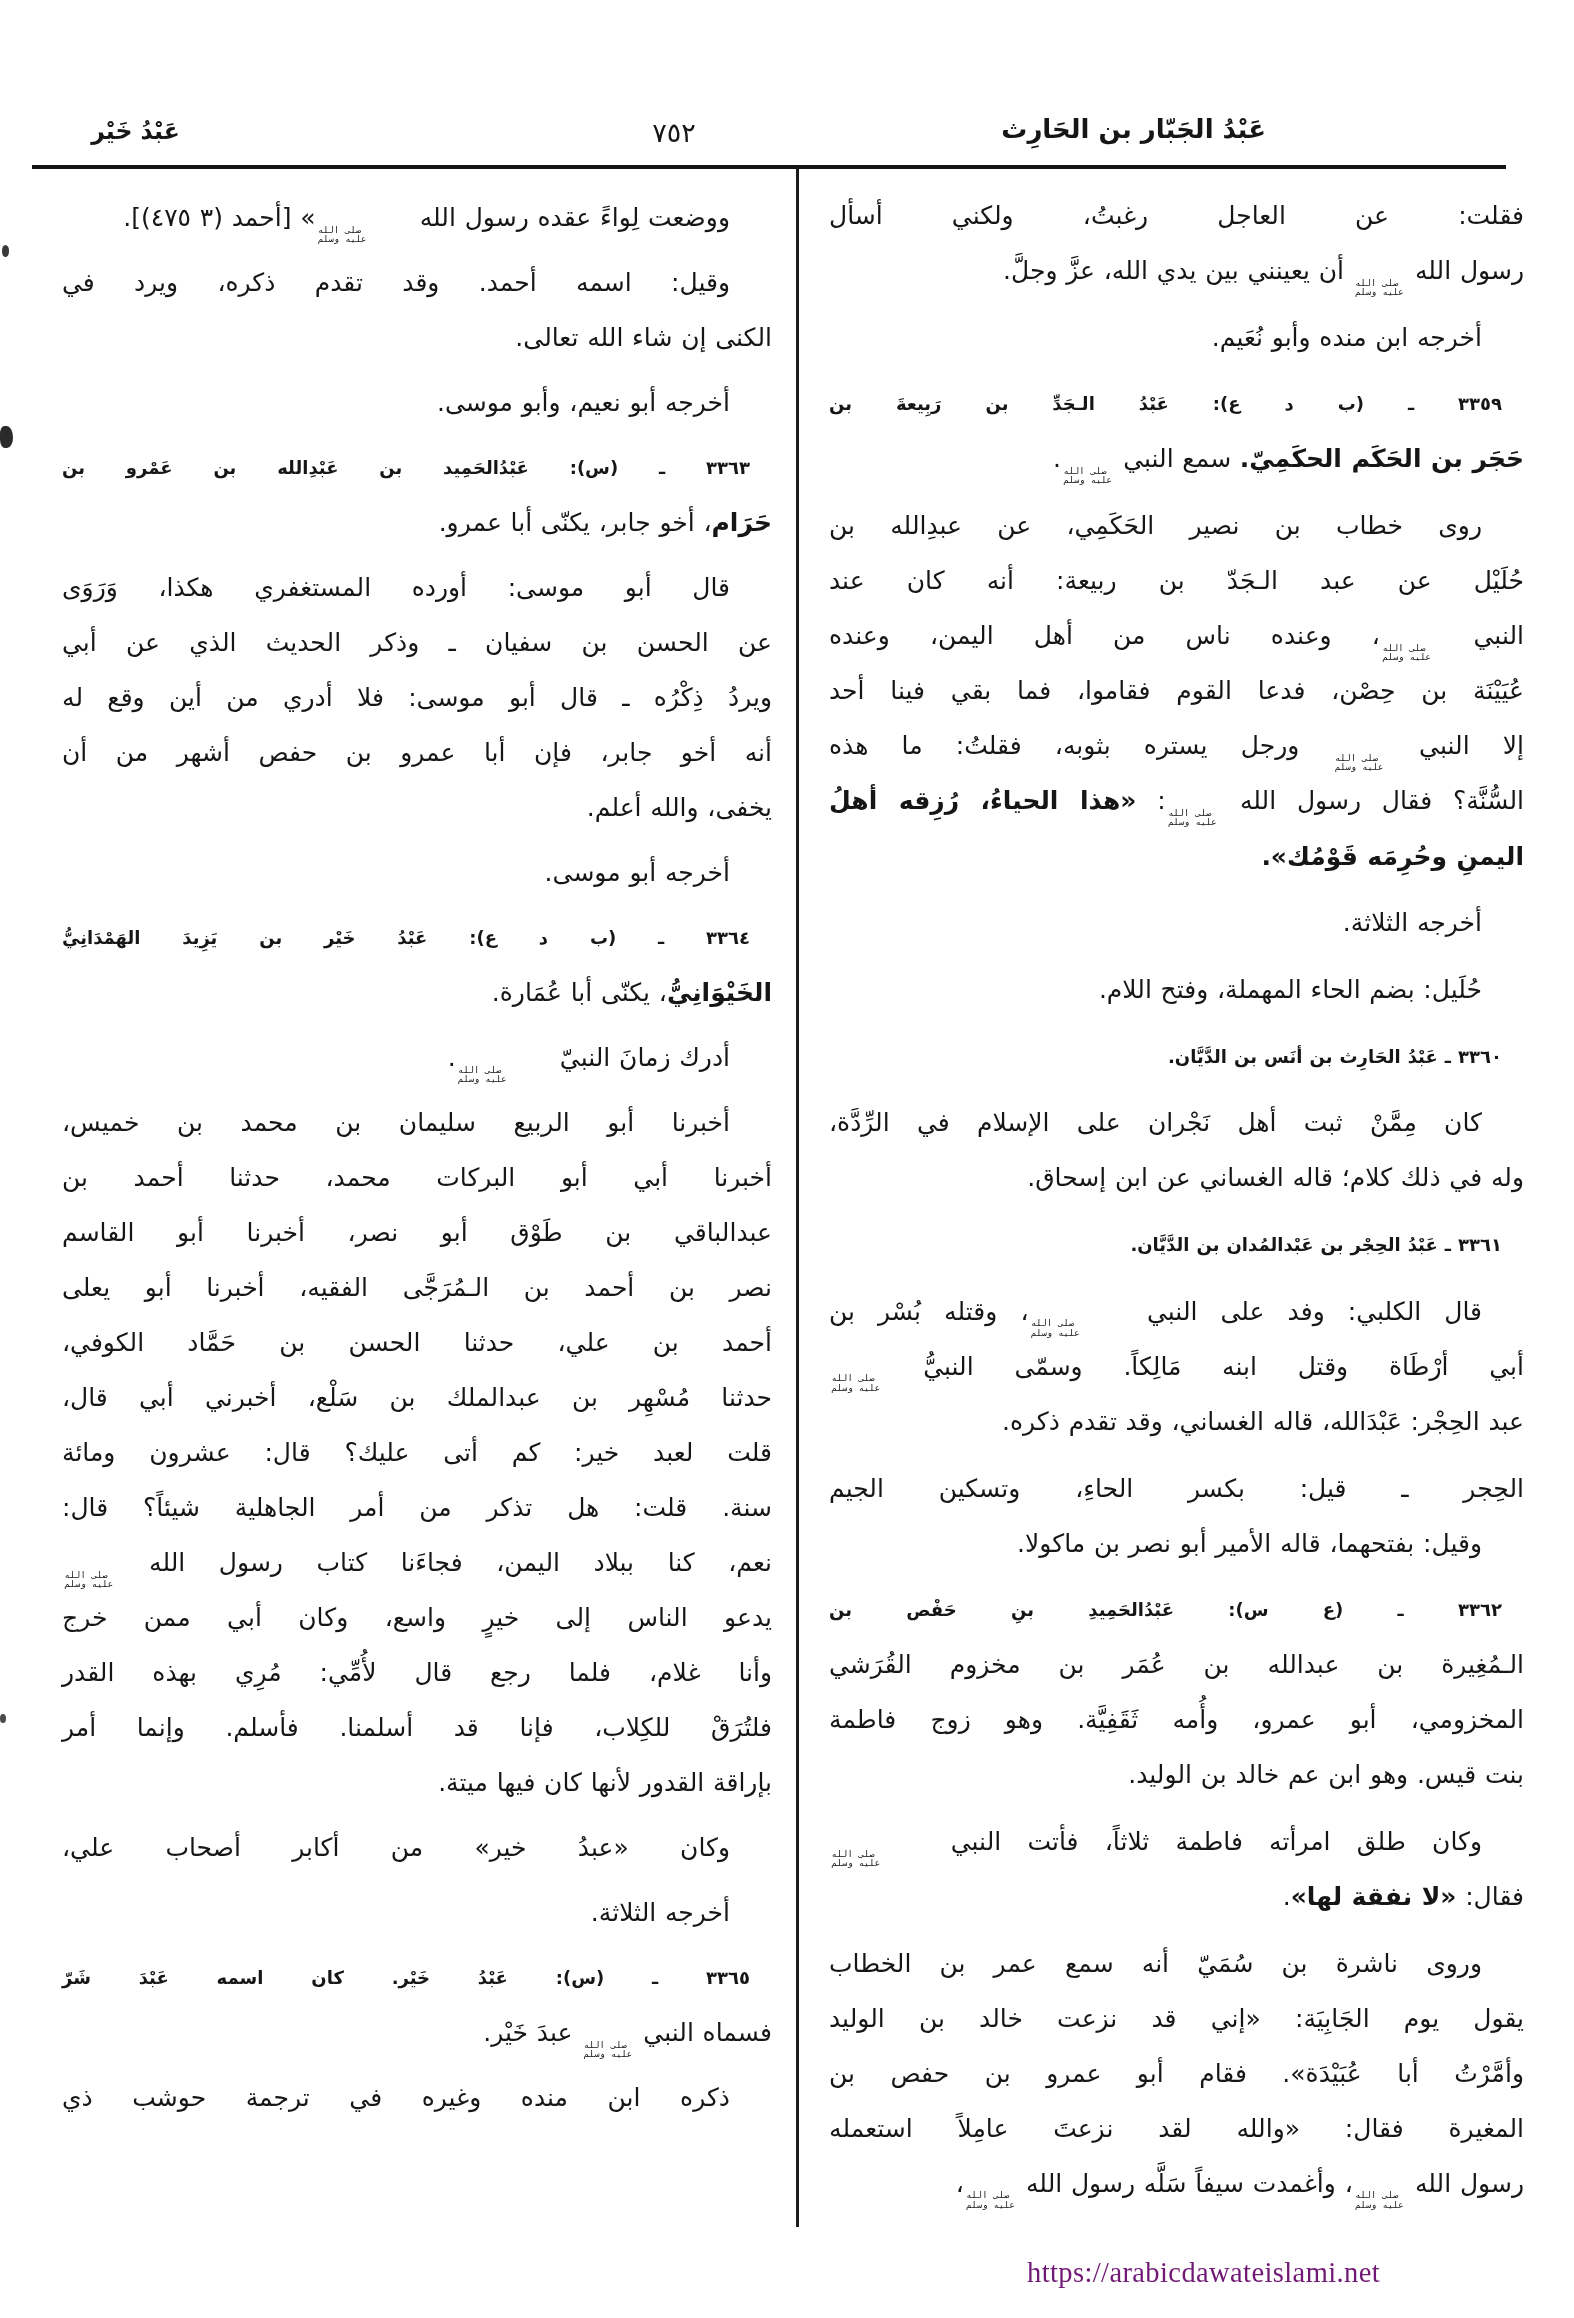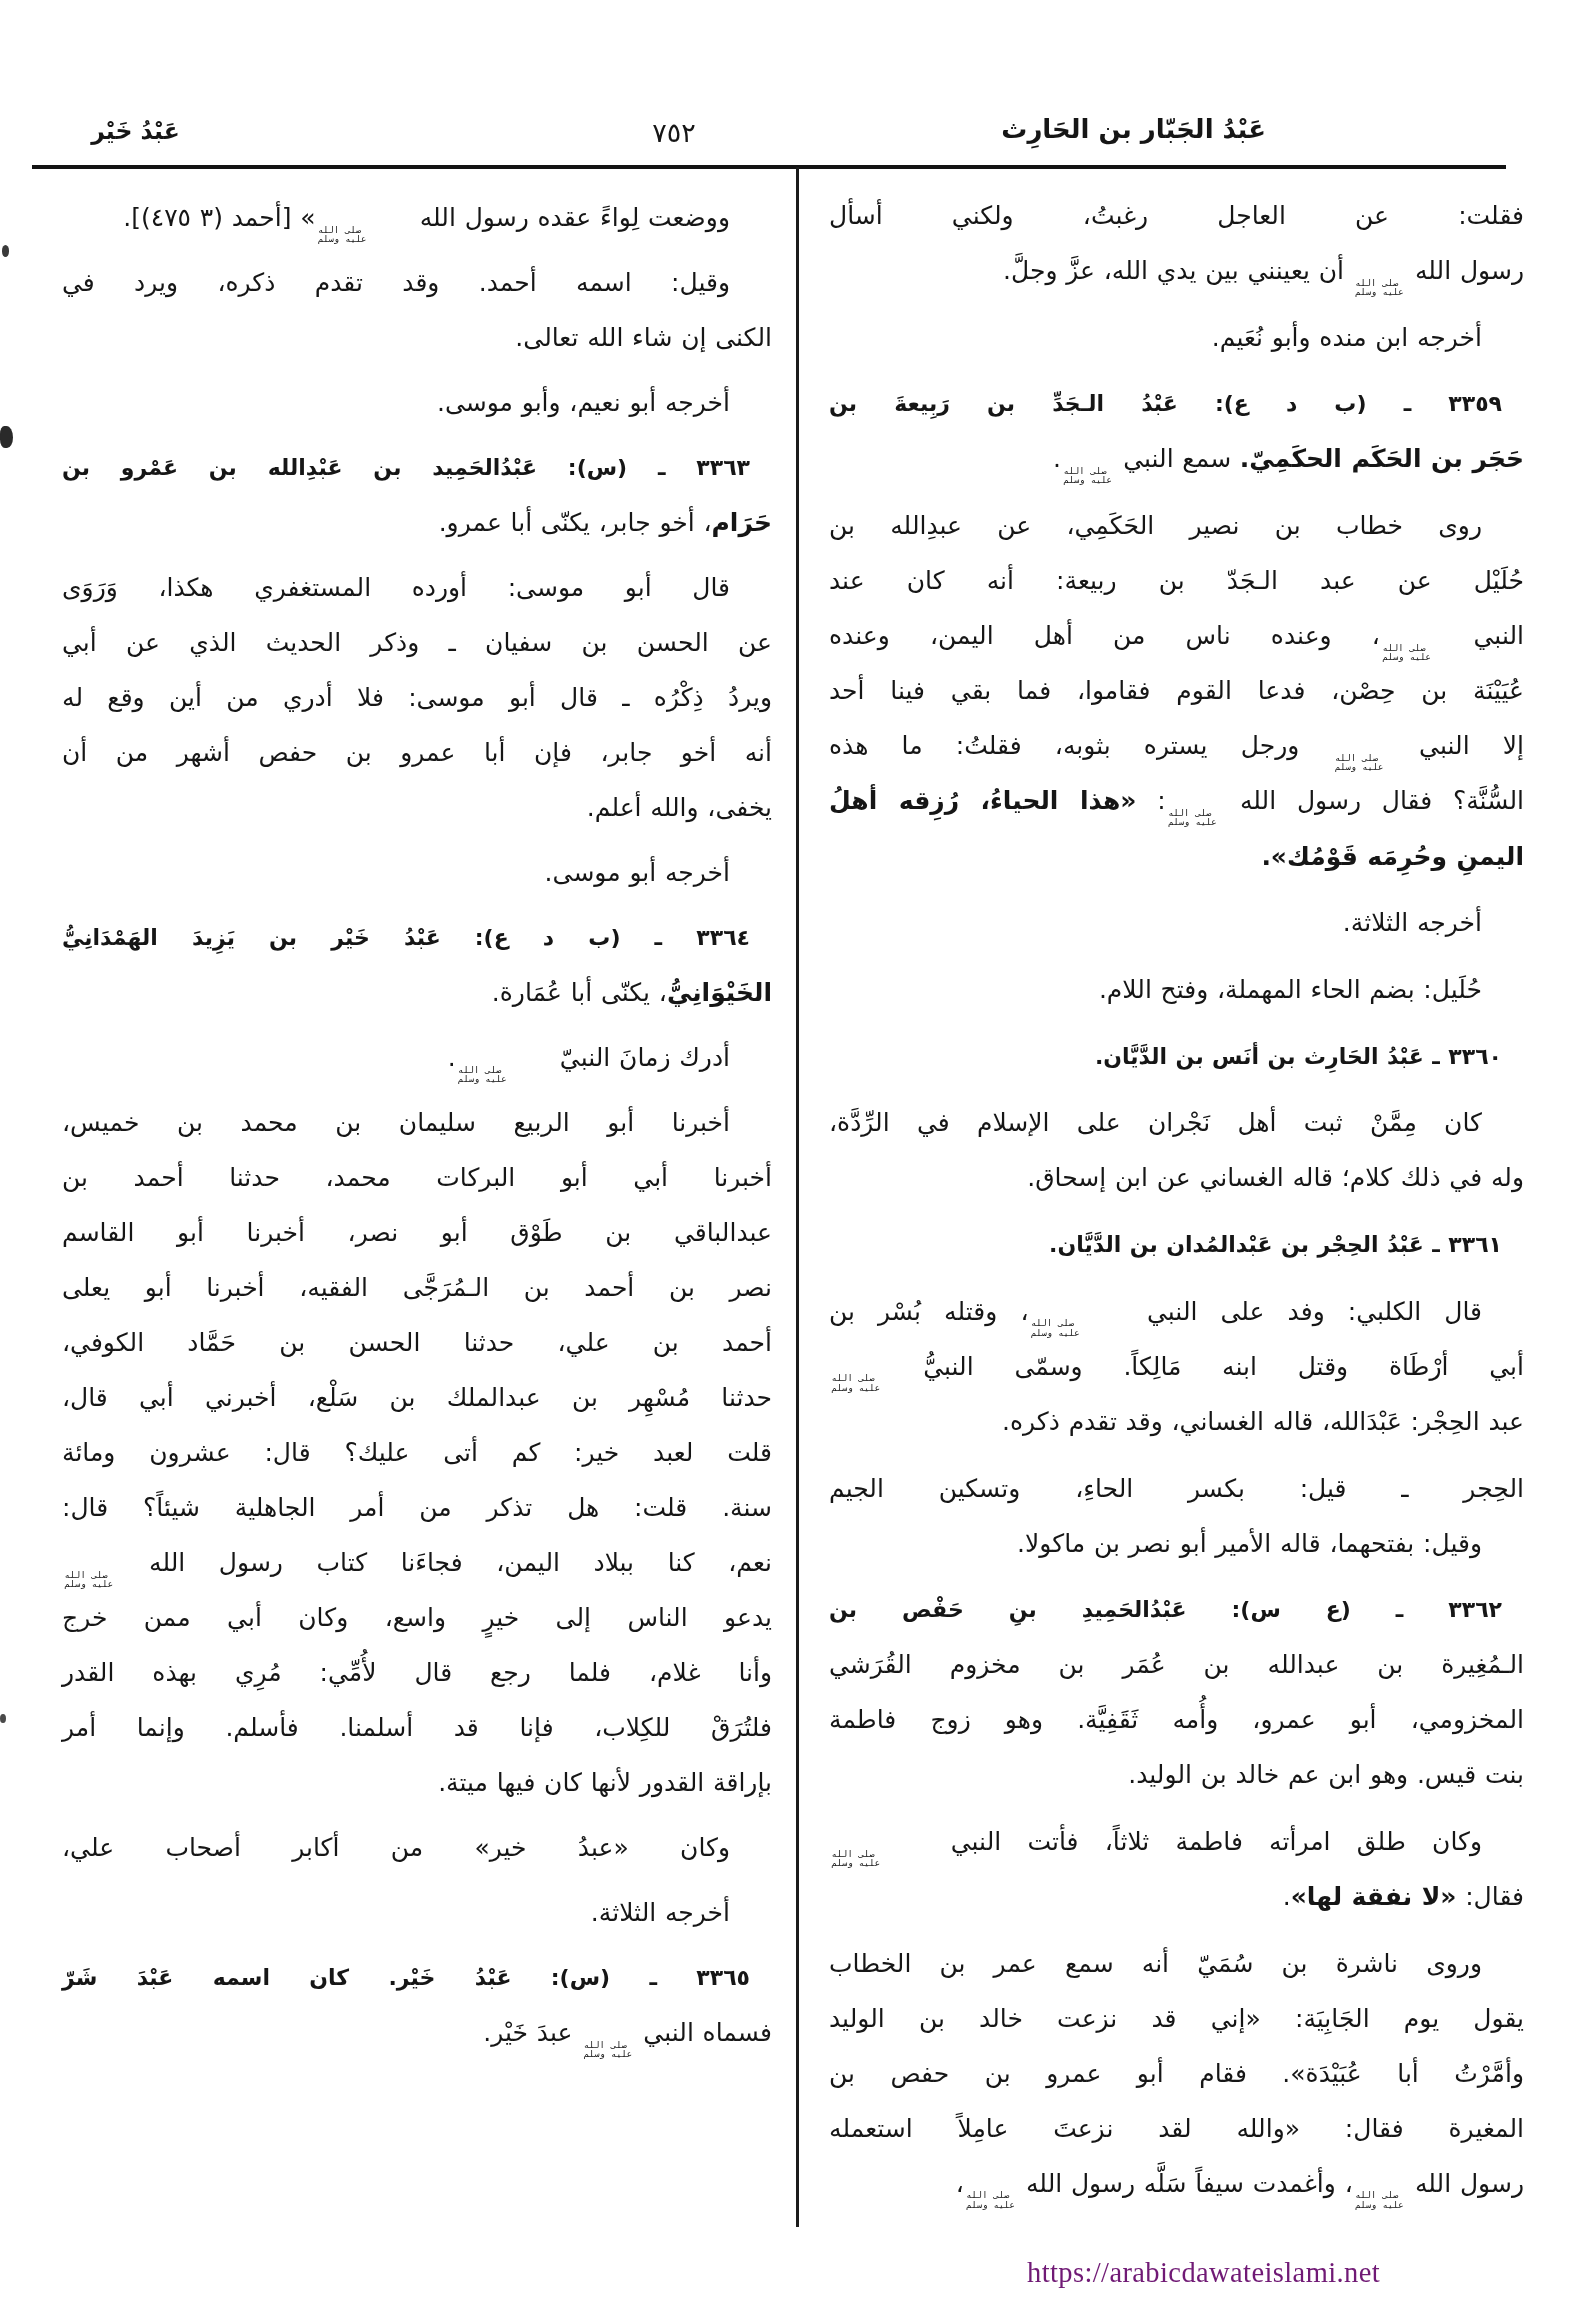--- a/index.html
+++ b/index.html
@@ -24,21 +24,21 @@
   .col-left{top:190px;left:62px;width:710px;}
   .line{
     font-size:25px;
     line-height:55px;
     text-align:right;
     word-spacing:0.8px;
   }
   .col-left .line{line-height:55px;}
   .line.j{text-align:justify;text-align-last:justify;}
   .line.i1{text-indent:42px;}
-  .line.i2{text-indent:22px;font-size:22px;}
+  .line.i2{text-indent:22px;font-size:18px;}
   .line.g{margin-top:11.7px;}
   .col-left .line.g{margin-top:10px;}
   .line b{font-weight:bold;}
   
   .saw{
     display:inline-flex;flex-direction:column;align-items:flex-end;
     font-size:8.8px;line-height:9.2px;font-weight:normal;
     vertical-align:-6.7px;margin:0 2.5px;min-width:35px;font-family:Liberation Mono, monospace;
   }
   
@@ -168,20 +168,21 @@
       <div class="line j">وأنا غلام، فلما رجع قال لأُمِّي: مُرِي بهذه القدر</div>
       <div class="line j">فلتُرَقْ للكِلاب، فإنا قد أسلمنا. فأسلم. وإنما أمر</div>
       <div class="line">بإراقة القدور لأنها كان فيها ميتة.</div>
       <div class="line j g i1">وكان «عبدُ خير» من أكابر أصحاب علي،</div>
       <div class="line g i1">أخرجه الثلاثة.</div>
       <div class="line j g i2"><b>٣٣٦٥ ـ (س): عَبْدُ خَيْر. كان اسمه عَبْدَ شَرّ</b></div>
       <div class="line">فسماه النبي <span class="saw">
           <span>صلى الله</span>
           <span>عليه وسلم</span>
         </span> عبدَ خَيْر.</div>
+      <div class="line j g i1">ذكره ابن منده وغيره في ترجمة حوشب ذي</div>
     </section>
 
   <div class="watermark">https://arabicdawateislami.net</div>
 
   <div class="speck1"></div>
   <div class="speck2"></div>
   <div class="speck3"></div>
 </div>
 
 

